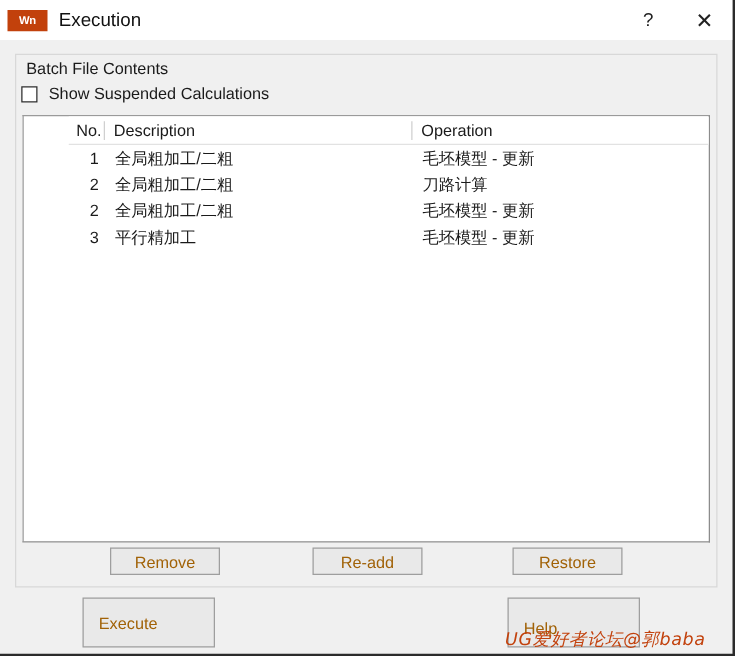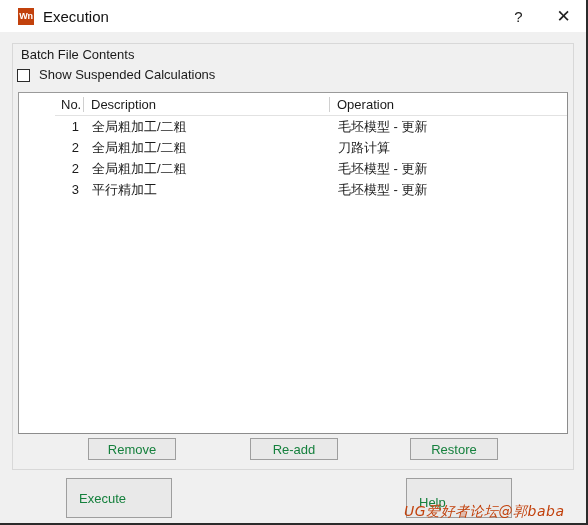--- a/index.html
+++ b/index.html
@@ -29,23 +29,23 @@
   .titlebar {
     position: absolute;
     left: 0; top: 0;
     width: 586px;
     height: 32px;
     background: #ffffff;
     display: flex;
     align-items: center;
   }
   .app-icon {
-    width: 16px;
+    width: 32px;
     height: 17px;
-    margin-left: 18px;
+    margin-left: 6px;
     background: #c2410c;
     color: #ffffff;
     font-size: 9px;
     font-weight: bold;
     line-height: 17px;
     text-align: center;
     letter-spacing: -0.3px;
     font-family: "Liberation Sans", sans-serif;
     flex: 0 0 auto;
   }
@@ -181,21 +181,21 @@
   }
   .list-row .col-desc { padding-left: 8px; }
   .list-row .col-op { padding-left: 8px; }
   
   .btn {
     box-sizing: border-box;
     background: #e9e9e9;
     border: 1px solid #9e9e9e;
     font-family: "Liberation Sans", "DejaVu Sans", sans-serif;
     font-size: 13px;
-    color: #15803d;
+    color: #a16207;
     padding: 0;
     cursor: default;
     white-space: nowrap;
   }
   .mid-btn {
     position: absolute;
     width: 88px;
     height: 22px;
     top: 438px;
     text-align: center;

